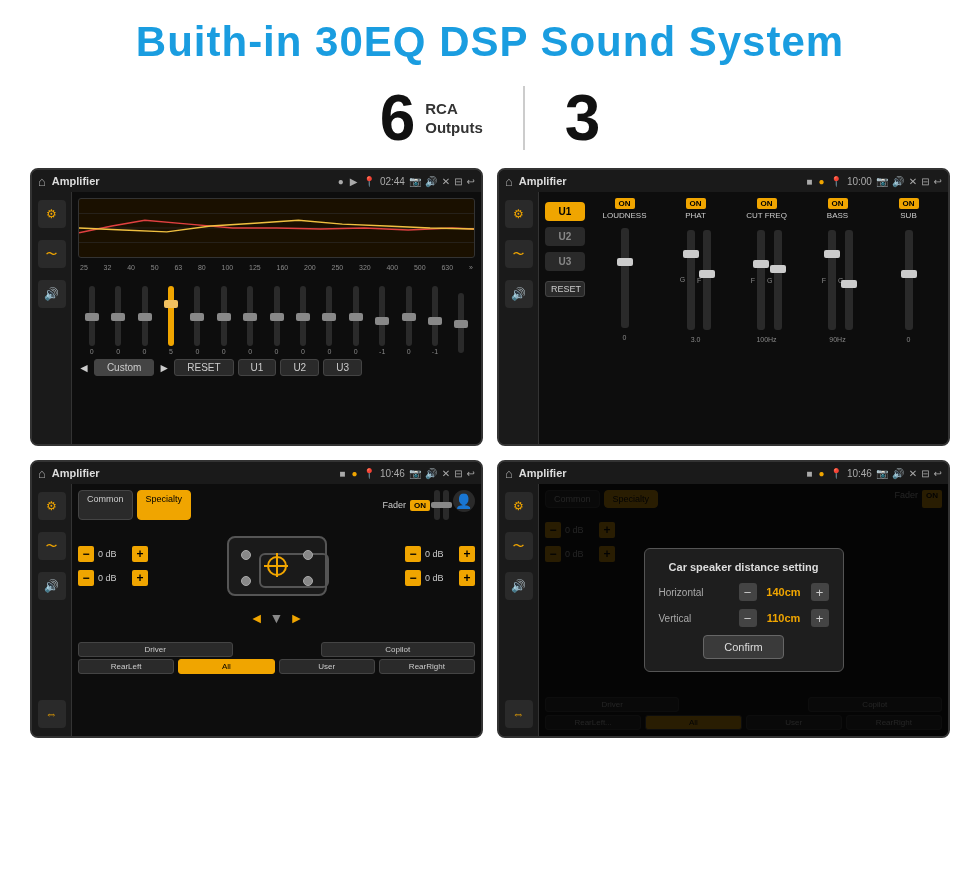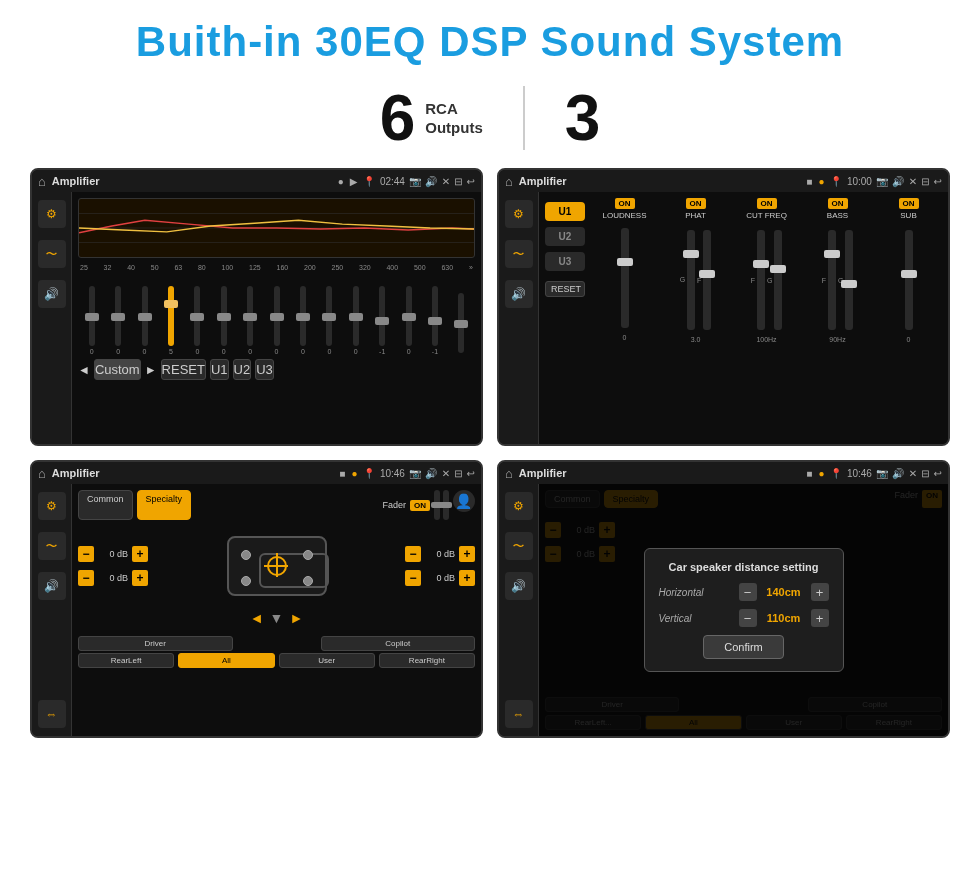--- a/index.html
+++ b/index.html
@@ -180,22 +180,22 @@
       display: flex;
       gap: 4px;
       margin-top: 4px;
       align-items: center;
     }
     .eq-btn {
       background: #2a2a2a;
       color: #ccc;
       border: 1px solid #444;
       border-radius: 3px;
-      padding: 2px 0;
-      font-size: 13px;
+      padding: 2px 12px;
+      font-size: 10px;
       cursor: pointer;
     }
     .eq-btn.active { background: #444; }
     .arrow-btn { color: #ccc; font-size: 12px; cursor: pointer; background: none; border: none; }
 
     
     .crossover-content {
       display: flex;
       gap: 6px;
       height: 100%;
@@ -304,21 +304,21 @@
       background: #f0a500;
       color: #000;
       border-radius: 2px;
       display: flex;
       align-items: center;
       justify-content: center;
       font-size: 12px;
       font-weight: bold;
       cursor: pointer;
     }
-    .db-val { color: #ccc; font-size: 9px; min-width: 30px; text-align: right; }
+    .db-val { color: #ccc; font-size: 9px; min-width: 30px; text-align: left; }
 
     .car-diagram {
       position: relative;
       width: 130px;
       height: 80px;
       margin: 0 auto;
     }
     .car-body {
       position: absolute;
       top: 10px;
@@ -365,21 +365,21 @@
       position: absolute;
       background: #f0a500;
     }
     .crosshair::before { width: 2px; height: 24px; top: -5px; left: 7px; }
     .crosshair::after { width: 24px; height: 2px; top: 7px; left: -5px; }
 
     .bottom-btns {
       display: flex;
       justify-content: space-between;
       gap: 4px;
-      margin-top: 10px;
+      margin-top: 16px;
     }
     .bottom-btn {
       background: #2a2a2a;
       color: #ccc;
       border: 1px solid #444;
       border-radius: 3px;
       padding: 2px 6px;
       font-size: 8px;
       flex: 1;
       text-align: center;
@@ -404,21 +404,21 @@
       padding: 12px 14px;
       width: 200px;
     }
     .modal-title { color: #ddd; font-size: 11px; font-weight: bold; margin-bottom: 10px; text-align: center; }
     .modal-row {
       display: flex;
       align-items: center;
       gap: 6px;
       margin-bottom: 8px;
     }
-    .modal-label { color: #aaa; font-size: 10px; flex: 1; font-style: italic; }
+    .modal-label { color: #aaa; font-size: 10px; flex: 1; }
     .modal-minus, .modal-plus {
       width: 18px; height: 18px;
       background: #444;
       color: #ccc;
       border-radius: 3px;
       display: flex; align-items: center; justify-content: center;
       font-size: 13px;
       cursor: pointer;
     }
     .modal-val { color: #f0a500; font-size: 11px; font-weight: bold; min-width: 42px; text-align: center; }

